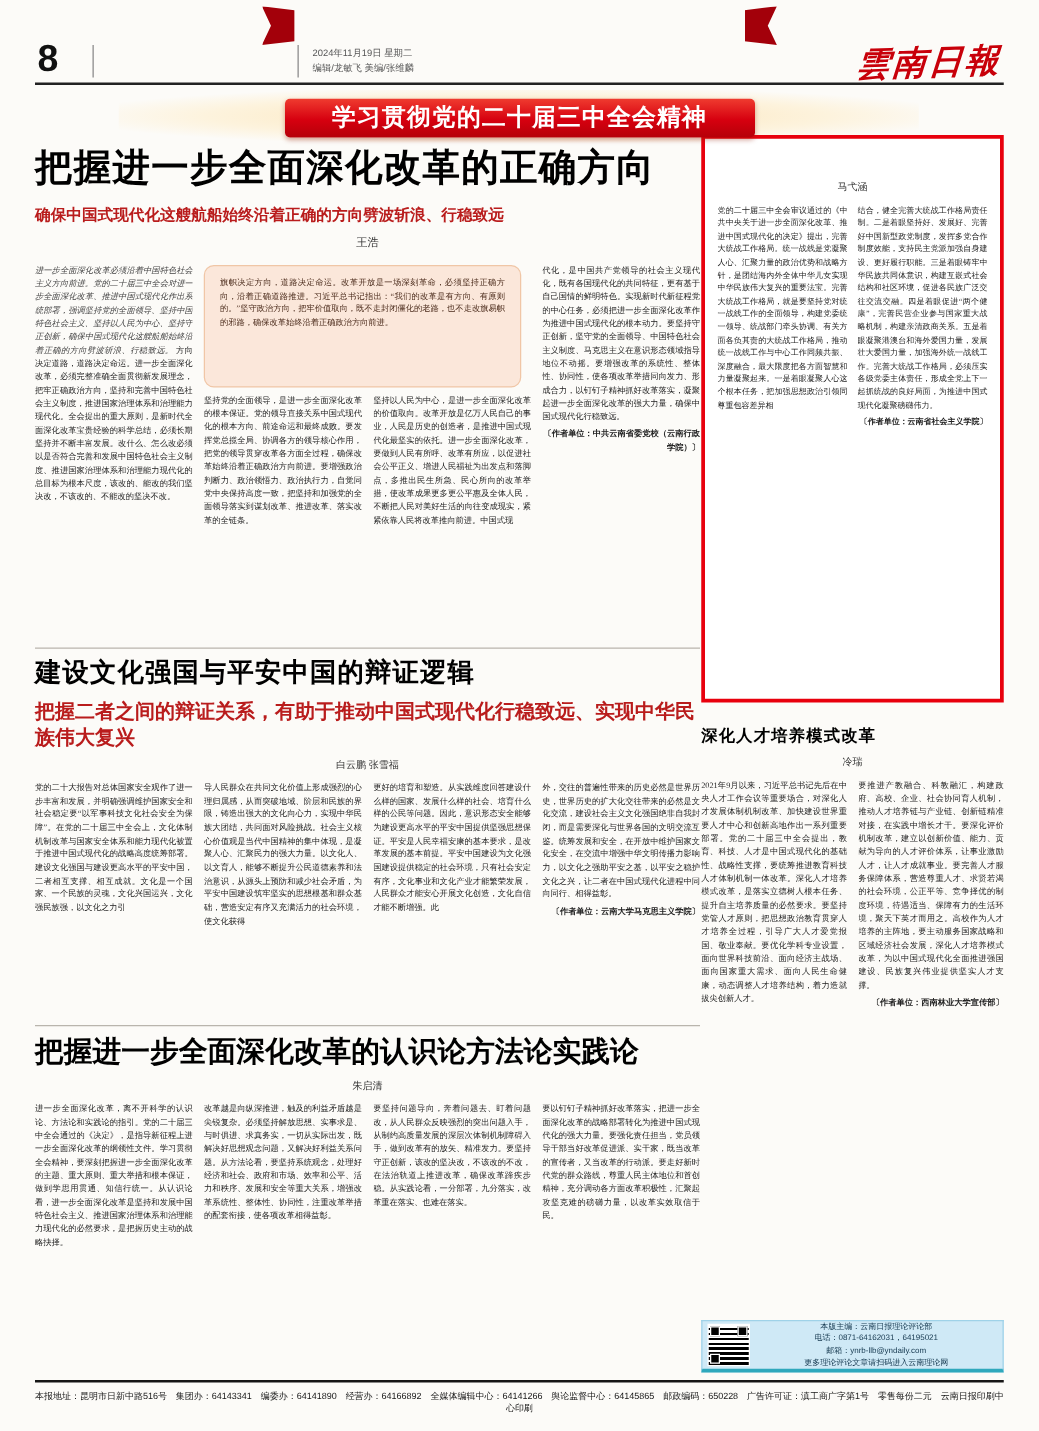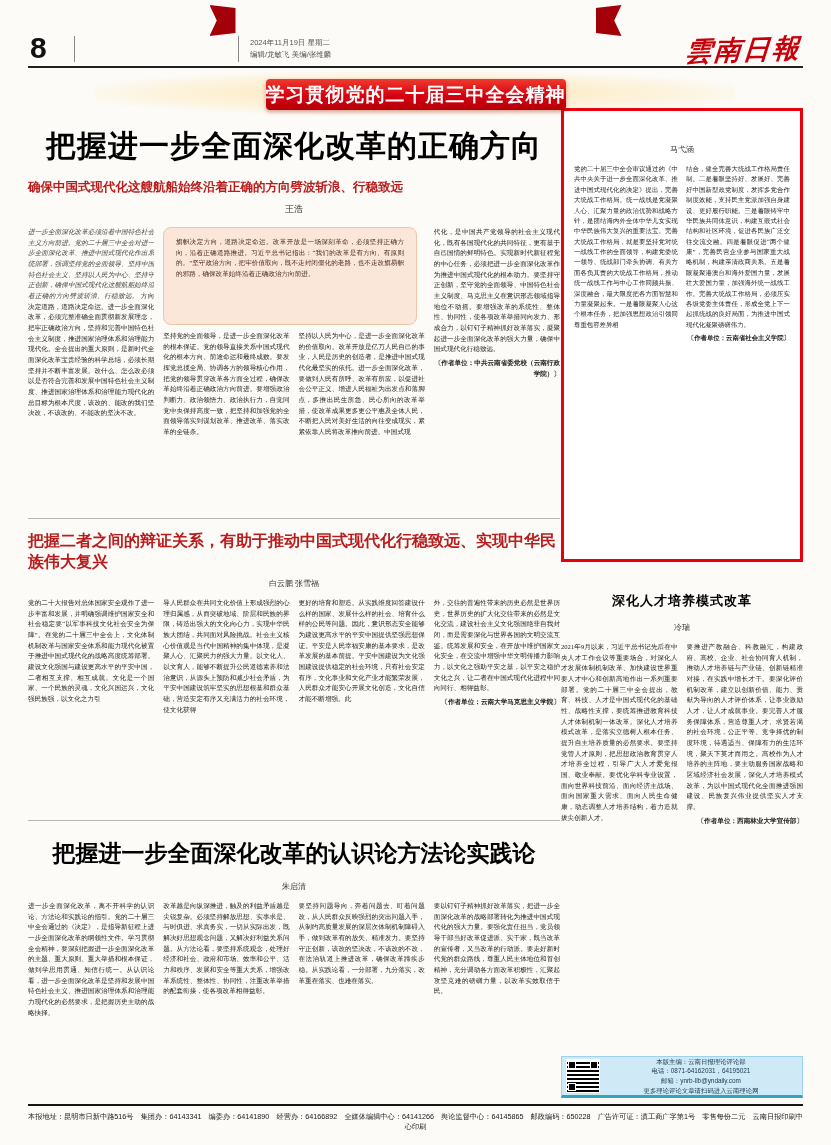--- a/index.html
+++ b/index.html
@@ -11,30 +11,30 @@
   .hdr-div{position:absolute;top:36px;width:1px;height:26px;background:#888;}
   .hdr-section{position:absolute;left:86px;top:32px;font-size:26px;font-weight:bold;color:#c8000a;letter-spacing:3px;}
   .hdr-meta{position:absolute;left:250px;top:37px;font-size:7.5px;line-height:1.6;color:#555;}
   .masthead{position:absolute;right:30px;top:32px;font-size:27px;font-weight:bold;color:#c8000a;
             font-family:"Liberation Serif",serif;font-style:italic;transform:skewX(-6deg) rotate(-2deg);letter-spacing:2px;}
   .hdr-rule{position:absolute;left:28px;top:66px;width:775px;height:2px;background:#222;}
 
   
   .banner-glow{position:absolute;left:95px;top:72px;width:640px;height:42px;
                background:radial-gradient(ellipse at center,#fbe3b5 0%,#fdf3dd 55%,rgba(253,243,221,0) 80%);}
-  .banner{position:absolute;left:50%;top:79px;transform:translateX(-50%);width:300px;height:31px;
+  .banner{position:absolute;left:50%;top:79px;transform:translateX(-50%);width:376px;height:31px;
           background:linear-gradient(180deg,#ef3b2f 0%,#d6000f 55%,#b50009 100%);
           border-radius:4px;box-shadow:0 2px 4px rgba(150,30,10,.4);z-index:3;}
   .banner-text{width:100%;text-align:center;line-height:31px;font-size:19px;font-weight:bold;color:#fff;letter-spacing:1px;}
   .banner-fold{position:absolute;top:5px;width:26px;height:31px;background:#a3000a;z-index:2;}
   .banner-fold.l{left:calc(50% - 206px);clip-path:polygon(0 0,100% 10%,100% 90%,0 100%,28% 50%);}
   .banner-fold.r{right:calc(50% - 206px);clip-path:polygon(100% 0,0 10%,0 90%,100% 100%,72% 50%);}
 
   
-  .headline{text-align:center;font-weight:bold;color:#000;margin:12px;}
+  .headline{text-align:left;font-weight:bold;color:#000;margin:0;}
   .subtitle{text-align:left;font-weight:bold;color:#b91c1c;}
   .byline{text-align:center;color:#333;}
   .cols{position:relative;display:flex;gap:9px;}
   .col{flex:1;font-size:6.6px;line-height:1.62;text-align:justify;color:#222;overflow:hidden;
        font-family:"Liberation Serif",serif;}
   .lead{font-style:italic;color:#444;}
   .attribution{display:block;text-align:right;font-weight:bold;margin-top:3px;}
   .rule{position:absolute;height:1px;background:#b9b5ad;}
 
   
@@ -128,20 +128,21 @@
       <div class="col">
         <span>代化，是中国共产党领导的社会主义现代化，既有各国现代化的共同特征，更有基于自己国情的鲜明特色。实现新时代新征程党的中心任务，必须把进一步全面深化改革作为推进中国式现代化的根本动力。要坚持守正创新，坚守党的全面领导、中国特色社会主义制度、马克思主义在意识形态领域指导地位不动摇。要增强改革的系统性、整体性、协同性，使各项改革举措同向发力、形成合力，以钉钉子精神抓好改革落实，凝聚起进一步全面深化改革的强大力量，确保中国式现代化行稳致远。</span>
         <span class="attribution">〔作者单位：中共云南省委党校（云南行政学院）〕</span>
       </div>
     </div>
   </div>
 
   <div class="rule" style="left:28px;top:518px;width:532px;"></div>
 
   <div id="art-culture">
+    <h1 class="headline">建设文化强国与平安中国的辩证逻辑</h1>
     <div class="subtitle">把握二者之间的辩证关系，有助于推动中国式现代化行稳致远、实现中华民族伟大复兴</div>
     <div class="byline">白云鹏 张雪福</div>
     <div class="cols">
       <div class="col">党的二十大报告对总体国家安全观作了进一步丰富和发展，并明确强调维护国家安全和社会稳定要“以军事科技文化社会安全为保障”。在党的二十届三中全会上，文化体制机制改革与国家安全体系和能力现代化被置于推进中国式现代化的战略高度统筹部署。建设文化强国与建设更高水平的平安中国，二者相互支撑、相互成就。文化是一个国家、一个民族的灵魂，文化兴国运兴，文化强民族强，以文化之力引</div>
       <div class="col">导人民群众在共同文化价值上形成强烈的心理归属感，从而突破地域、阶层和民族的界限，铸造出强大的文化向心力，实现中华民族大团结，共同面对风险挑战。社会主义核心价值观是当代中国精神的集中体现，是凝聚人心、汇聚民力的强大力量。以文化人、以文育人，能够不断提升公民道德素养和法治意识，从源头上预防和减少社会矛盾，为平安中国建设筑牢坚实的思想根基和群众基础，营造安定有序又充满活力的社会环境，使文化获得</div>
       <div class="col">更好的培育和塑造。从实践维度回答建设什么样的国家、发展什么样的社会、培育什么样的公民等问题。因此，意识形态安全能够为建设更高水平的平安中国提供坚强思想保证。平安是人民幸福安康的基本要求，是改革发展的基本前提。平安中国建设为文化强国建设提供稳定的社会环境，只有社会安定有序，文化事业和文化产业才能繁荣发展，人民群众才能安心开展文化创造，文化自信才能不断增强。此</div>
       <div class="col">
         <span>外，交往的普遍性带来的历史必然是世界历史，世界历史的扩大化交往带来的必然是文化交流，建设社会主义文化强国绝非自我封闭，而是需要深化与世界各国的文明交流互鉴。统筹发展和安全，在开放中维护国家文化安全，在交流中增强中华文明传播力影响力，以文化之强助平安之基，以平安之稳护文化之兴，让二者在中国式现代化进程中同向同行、相得益彰。</span>
         <span class="attribution">〔作者单位：云南大学马克思主义学院〕</span>
       </div>

